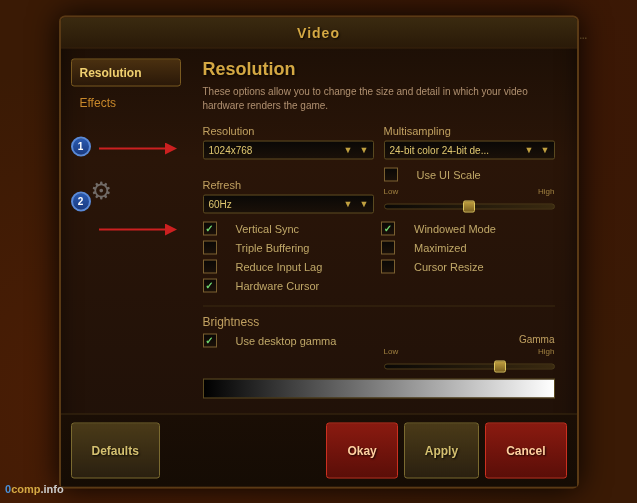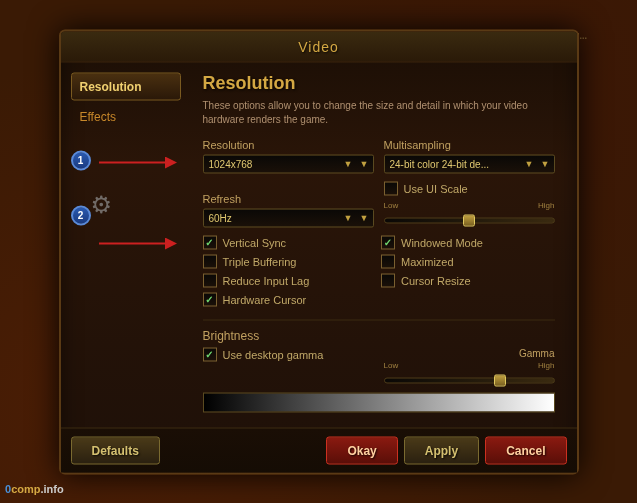--- a/index.html
+++ b/index.html
@@ -39,21 +39,21 @@
       background: linear-gradient(180deg, #3a2a10 0%, #2a1a08 100%);
       border-bottom: 1px solid #5a3a15;
       text-align: center;
       padding: 6px 0;
       border-radius: 4px 4px 0 0;
     }
 
     .modal-title-bar span {
       color: #d4a843;
       font-size: 14px;
-      font-weight: normal;
+      font-weight: bold;
       text-shadow: 1px 1px 2px rgba(0,0,0,0.8);
       letter-spacing: 1px;
     }
 
     .modal-body {
       display: flex;
       padding: 10px;
       gap: 10px;
     }
 
@@ -136,21 +136,21 @@
       border-radius: 2px;
       cursor: pointer;
       display: flex;
       align-items: center;
       justify-content: space-between;
     }
 
     .checkbox-item {
       display: flex;
       align-items: center;
-      gap: 6px;
+      gap: 19px;
       margin-bottom: 5px;
     }
 
     .checkbox-item label {
       color: #c0a868;
       font-size: 11px;
       cursor: pointer;
     }
 
     .custom-checkbox {
@@ -199,21 +199,21 @@
     .modal-footer {
       display: flex;
       justify-content: space-between;
       align-items: center;
       padding: 8px 10px;
       border-top: 1px solid #3a2a10;
       background: linear-gradient(180deg, #1a0e05 0%, #150c04 100%);
     }
 
     .btn {
-      padding: 6px 20px;
+      padding: 20px 20px;
       font-size: 12px;
       font-weight: bold;
       border-radius: 3px;
       cursor: pointer;
       border: none;
       text-shadow: 1px 1px 2px rgba(0,0,0,0.8);
     }
 
     .btn-defaults {
       background: linear-gradient(180deg, #4a3a18 0%, #2a2010 100%);

